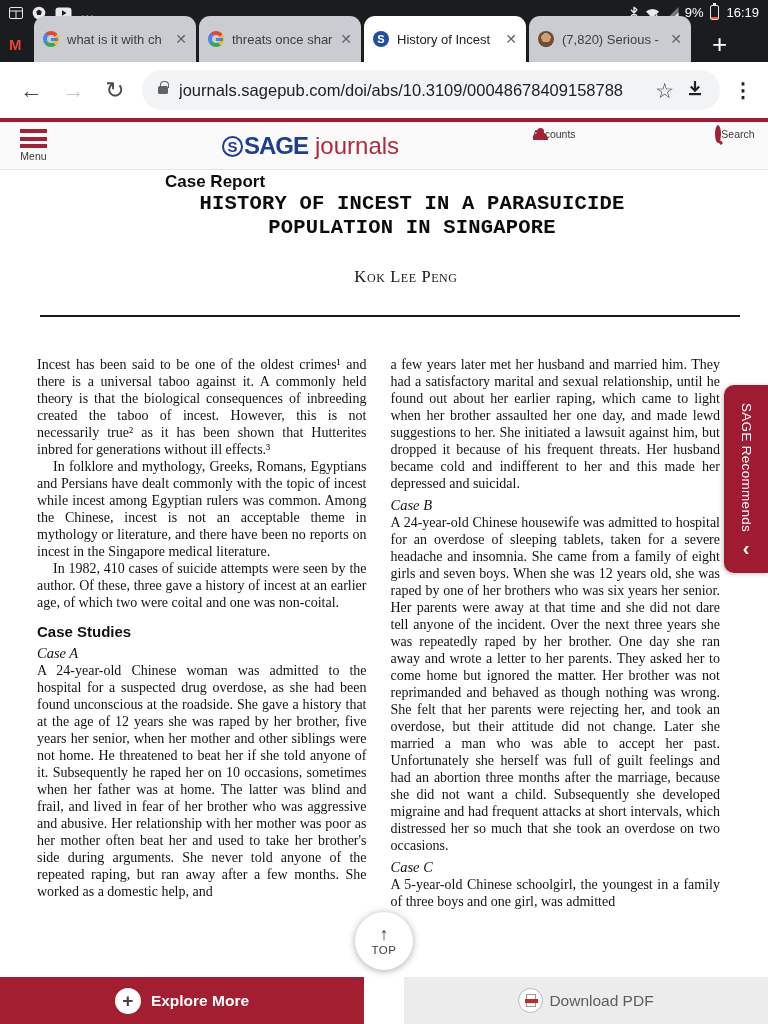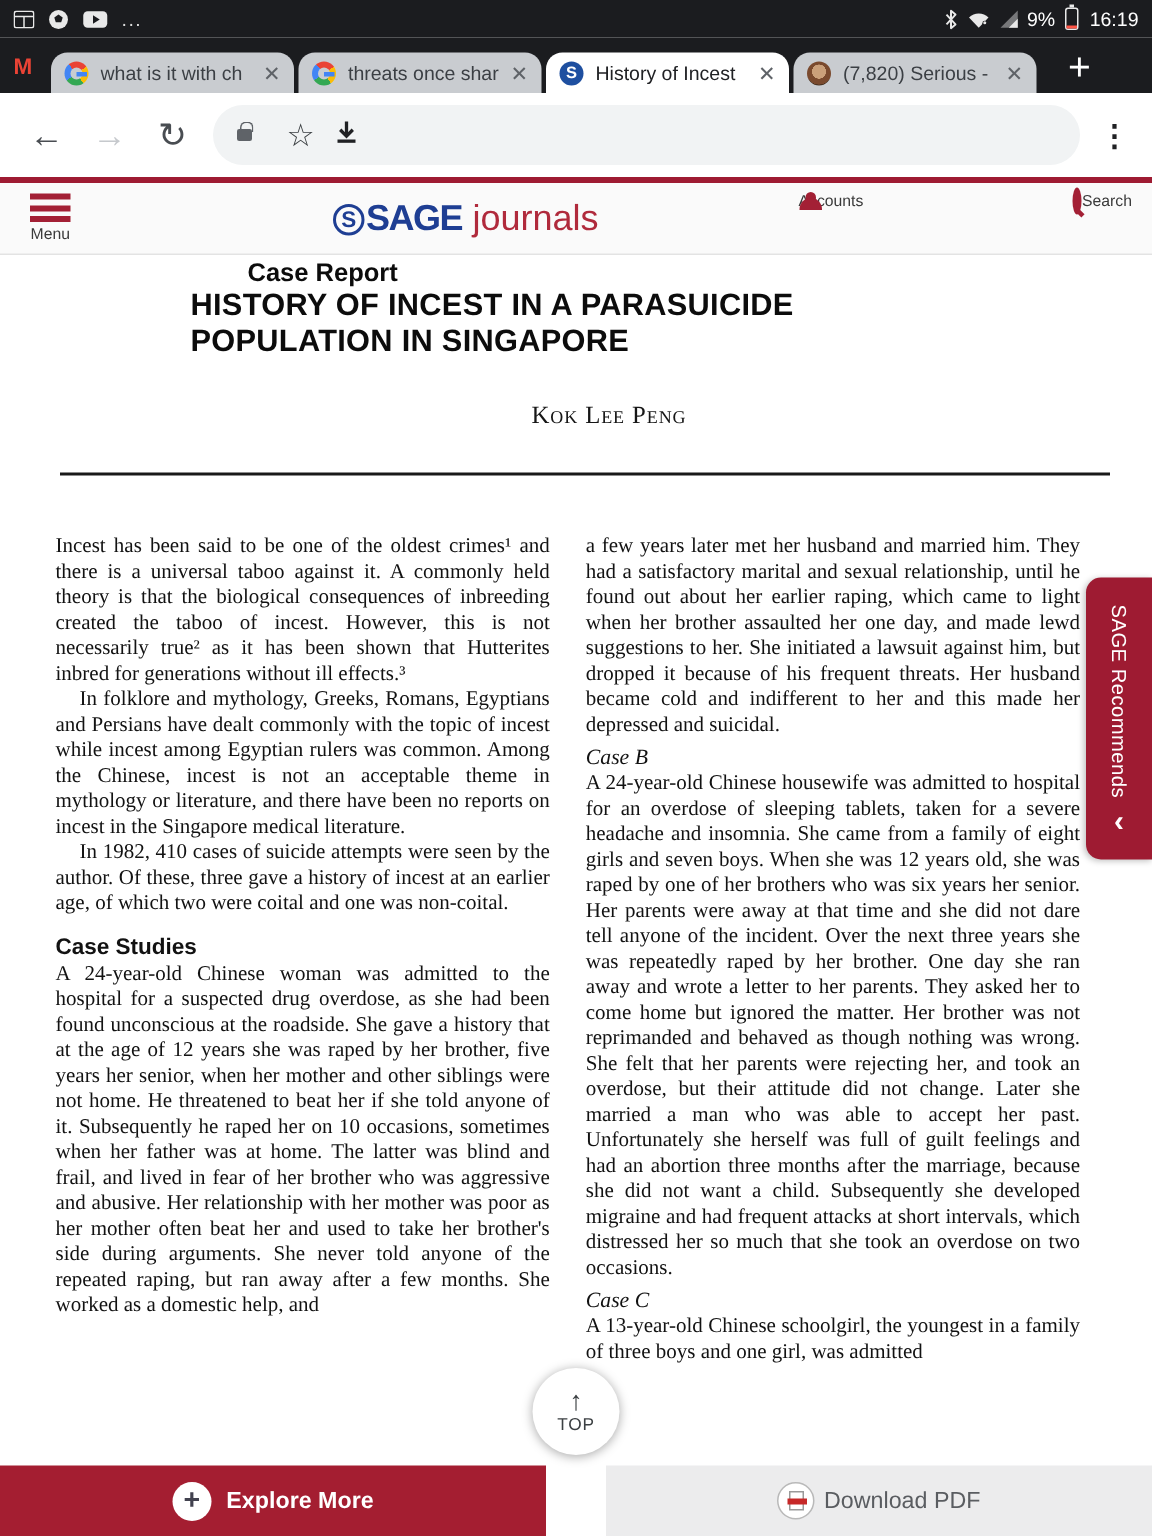--- a/index.html
+++ b/index.html
@@ -29,21 +29,21 @@
   
   .tab-strip {
     position:absolute; top:25px; left:0; right:0; height:37px;
     background:#1b1c1f; display:flex; align-items:flex-end; padding-left:34px;
   }
   .gmail-peek {
     position:absolute; left:9px; bottom:9px; color:#ea4335;
     font-weight:bold; font-size:15px; font-family:"Liberation Sans",sans-serif;
   }
   .tab {
-    width:162px; height:27px; margin-right:3px;
+    width:162px; height:46px; margin-right:3px;
     background:#c9ccd0; border-radius:11px 11px 0 0;
     display:flex; align-items:center; padding:0 9px; color:#3b3f44; font-size:13px;
   }
   .tab.active { background:#fff; color:#202124; }
   .tab-title { flex:1; white-space:nowrap; overflow:hidden; }
   .tab-close { margin-left:5px; color:#5f6368; font-size:14px; }
   .fav { width:16px; height:16px; margin-right:8px; flex:0 0 auto; }
   .fav-google {
     border-radius:50%; position:relative;
     background:conic-gradient(from -40deg,#ea4335 0 95deg,#fbbc05 95deg 185deg,#34a853 185deg 275deg,#4285f4 275deg 360deg);
@@ -105,21 +105,21 @@
   .search-item { left:712px; top:6px; width:46px; }
   .mag-icon { width:14px; height:14px; border:3px solid #a32035; border-radius:50%; position:relative; margin:0 auto 3px; }
   .mag-icon::after { content:""; position:absolute; width:3px; height:7px; background:#a32035; right:-3px; bottom:-5px; transform:rotate(-45deg); }
 
   
   .article {
     position:absolute; top:170px; left:0; right:0; bottom:47px; background:#fff; overflow:hidden;
     font-family:"Liberation Serif", serif; color:#121212;
   }
   .kicker { position:absolute; left:127px; top:2px; font-family:"Liberation Sans",sans-serif; font-weight:bold; font-size:17px; color:#0c0c0c;margin-left:38px; }
-  .art-title { position:absolute; left:127px; top:22px; width:570px; font-family:Liberation Sans, sans-serif; font-weight:bold; font-size:20.5px; line-height:23.5px; color:#0c0c0c; letter-spacing:.2px; }
+  .art-title { position:absolute; left:127px; top:22px; width:570px; font-family:Liberation Mono, monospace; font-weight:bold; font-size:20.5px; line-height:23.5px; color:#0c0c0c; letter-spacing:.2px;text-align:center; }
   .author { position:absolute; top:97px; left:0; width:768px; text-align:center; font-variant:small-caps; font-size:16.5px; letter-spacing:.6px; color:#161616;padding-left:44px; }
   .rule { position:absolute; top:145px; left:40px; width:700px; height:2px; background:#1a1a1a; }
   .columns { position:absolute; top:186px; left:37px; width:683px; display:flex; gap:24px; }
   .col { flex:1; font-size:14px; line-height:17px; text-align:justify; }
   .col p { margin:0; }
   .col p.indent { text-indent:16px; }
   .sec-heading { font-family:"Liberation Sans",sans-serif; font-weight:bold; font-size:15px; margin:12px 0 1px; }
   .case-heading { font-style:italic; font-size:14.5px; margin:5px 0 0; }
 
   
@@ -233,20 +233,21 @@
 
     <span class="new-tab">+</span>
   </div>
 
   <div class="toolbar">
     <span class="nav-btn">←</span>
     <span class="nav-btn disabled">→</span>
     <span class="nav-btn">↻</span>
     <div class="url-pill">
       <span class="lock-icon"></span>
+      <span class="url-text">journals.sagepub.com/doi/abs/10.3109/00048678409158788</span>
       <span class="pill-icon star-icon">☆</span>
       <span class="pill-icon">
         <svg width="18" height="18" viewBox="0 0 18 18">
             <path d="M9 2 L9 11" stroke="#202124" stroke-width="2.2" fill="none"></path>
             <path d="M4.8 7.5 L9 11.7 L13.2 7.5" stroke="#202124" stroke-width="2.2" fill="none"></path>
             <rect x="3" y="14" width="12" height="2.2" fill="#202124"></rect>
           </svg>
       </span>
     </div>
     <span class="menu-dots">⋮</span>
@@ -284,28 +285,29 @@
     </div>
     <div class="author">Kok Lee Peng</div>
     <div class="rule"></div>
 
     <div class="columns">
       <div class="col">
         <p>Incest has been said to be one of the oldest crimes¹ and there is a universal taboo against it. A commonly held theory is that the biological consequences of inbreeding created the taboo of incest. However, this is not necessarily true² as it has been shown that Hutterites inbred for generations without ill effects.³</p>
         <p class="indent">In folklore and mythology, Greeks, Romans, Egyptians and Persians have dealt commonly with the topic of incest while incest among Egyptian rulers was common. Among the Chinese, incest is not an acceptable theme in mythology or literature, and there have been no reports on incest in the Singapore medical literature.</p>
         <p class="indent">In 1982, 410 cases of suicide attempts were seen by the author. Of these, three gave a history of incest at an earlier age, of which two were coital and one was non-coital.</p>
         <div class="sec-heading">Case Studies</div>
+        <div class="case-heading">Case A</div>
         <p>A 24-year-old Chinese woman was admitted to the hospital for a suspected drug overdose, as she had been found unconscious at the roadside. She gave a history that at the age of 12 years she was raped by her brother, five years her senior, when her mother and other siblings were not home. He threatened to beat her if she told anyone of it. Subsequently he raped her on 10 occasions, sometimes when her father was at home. The latter was blind and frail, and lived in fear of her brother who was aggressive and abusive. Her relationship with her mother was poor as her mother often beat her and used to take her brother's side during arguments. She never told anyone of the repeated raping, but ran away after a few months. She worked as a domestic help, and</p>
       </div>
       <div class="col">
         <p>a few years later met her husband and married him. They had a satisfactory marital and sexual relationship, until he found out about her earlier raping, which came to light when her brother assaulted her one day, and made lewd suggestions to her. She initiated a lawsuit against him, but dropped it because of his frequent threats. Her husband became cold and indifferent to her and this made her depressed and suicidal.</p>
         <div class="case-heading">Case B</div>
         <p>A 24-year-old Chinese housewife was admitted to hospital for an overdose of sleeping tablets, taken for a severe headache and insomnia. She came from a family of eight girls and seven boys. When she was 12 years old, she was raped by one of her brothers who was six years her senior. Her parents were away at that time and she did not dare tell anyone of the incident. Over the next three years she was repeatedly raped by her brother. One day she ran away and wrote a letter to her parents. They asked her to come home but ignored the matter. Her brother was not reprimanded and behaved as though nothing was wrong. She felt that her parents were rejecting her, and took an overdose, but their attitude did not change. Later she married a man who was able to accept her past. Unfortunately she herself was full of guilt feelings and had an abortion three months after the marriage, because she did not want a child. Subsequently she developed migraine and had frequent attacks at short intervals, which distressed her so much that she took an overdose on two occasions.</p>
         <div class="case-heading">Case C</div>
-        <p>A 13-year-old Chinese schoolgirl, the youngest in a family of three boys and one girl, was admitted</p>
+        <p>A 5-year-old Chinese schoolgirl, the youngest in a family of three boys and one girl, was admitted</p>
       </div>
     </div>
   </div>
 
   <div class="recommends">
     <span class="vtext">SAGE Recommends</span>
     <span class="chev">‹</span>
   </div>
 
   <div class="top-btn">

